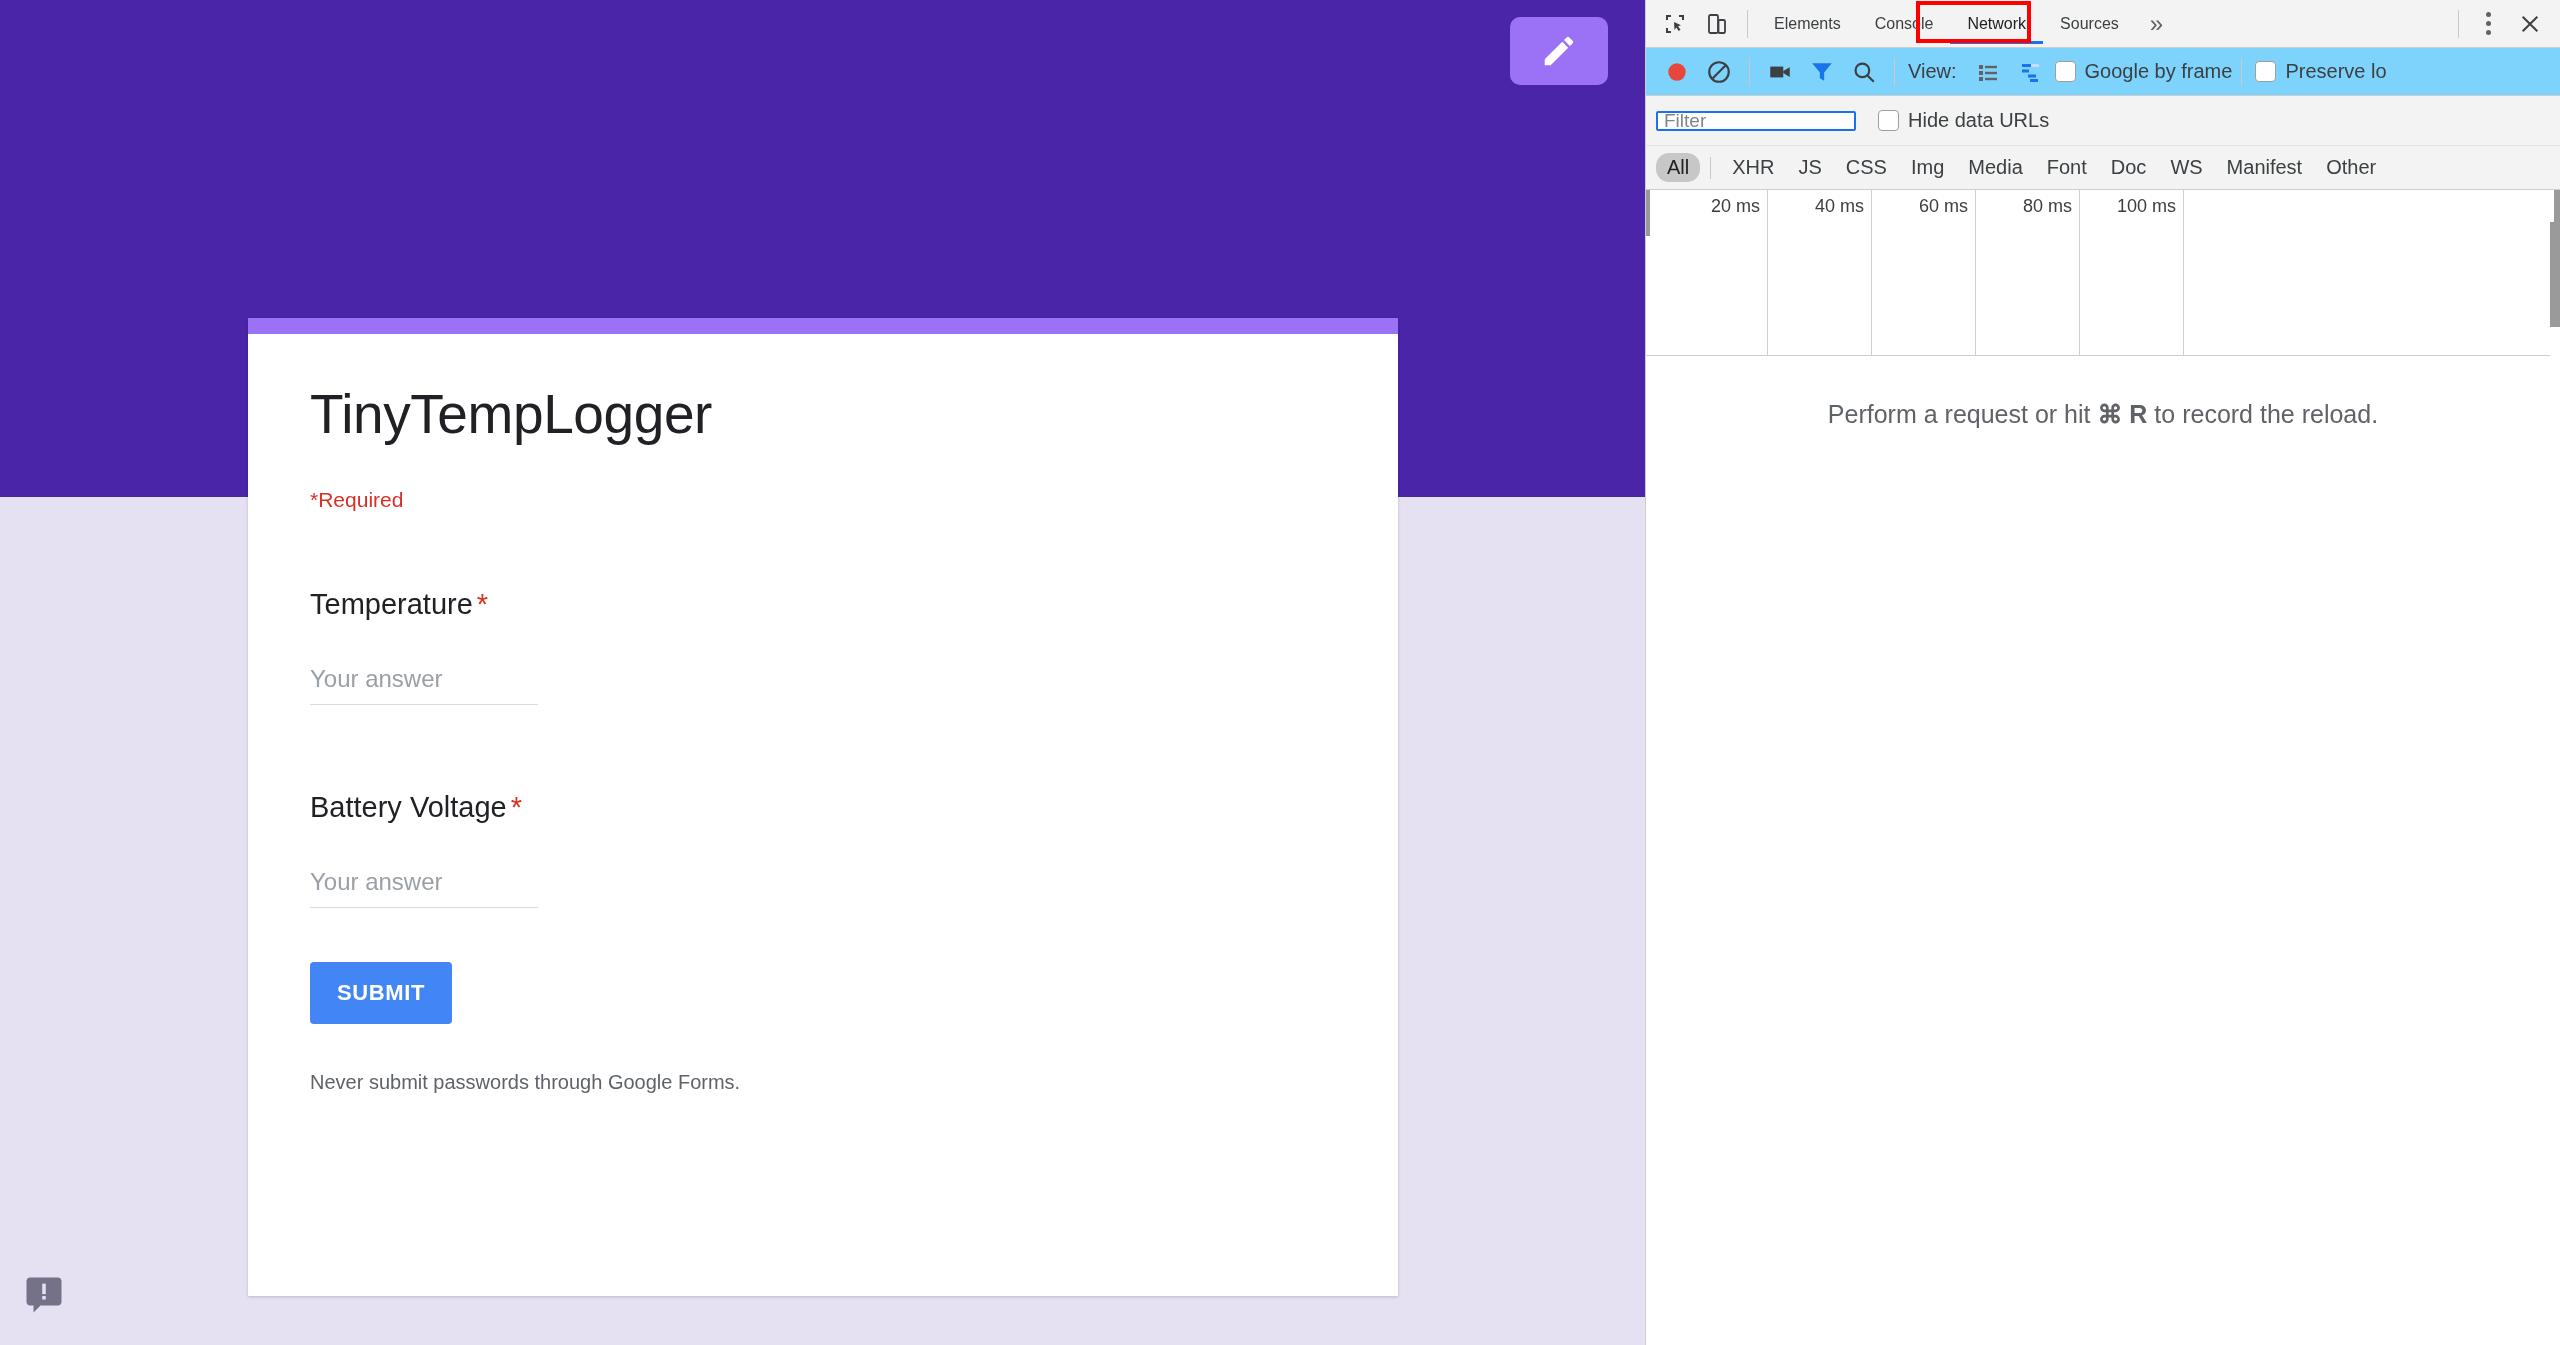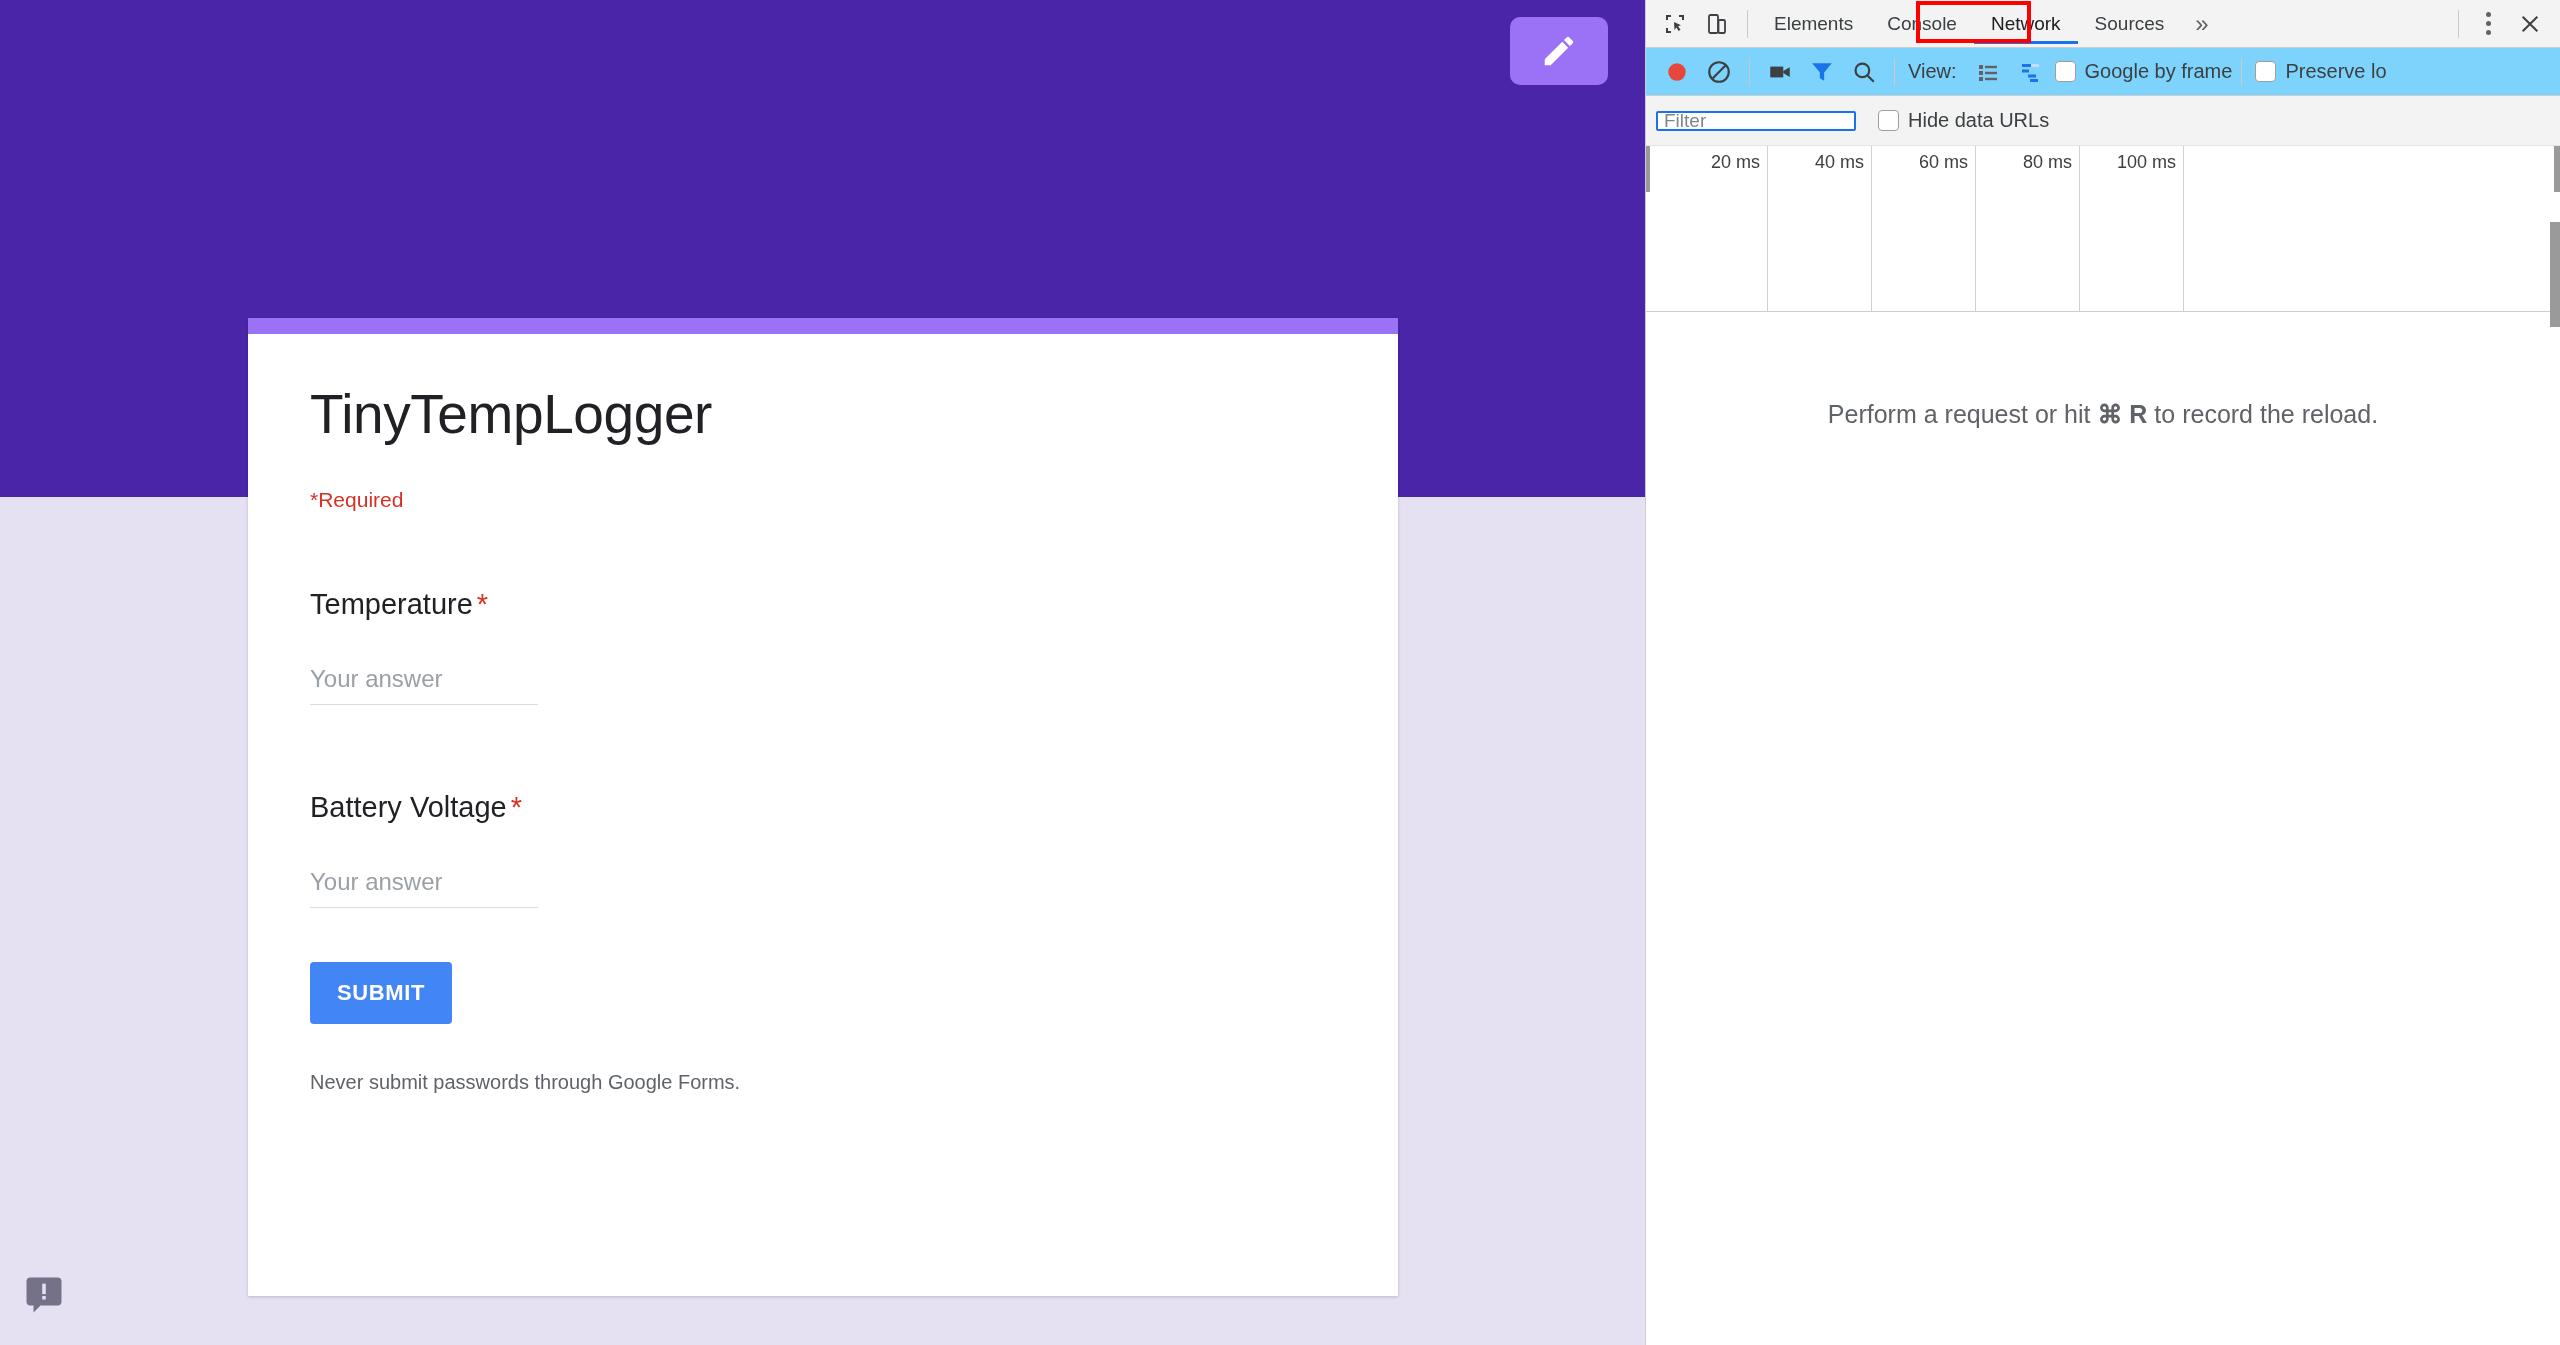--- a/index.html
+++ b/index.html
@@ -106,21 +106,21 @@
   .dt-icon-btn {
     width: 42px; height: 42px;
     display: flex; align-items: center; justify-content: center;
     cursor: pointer; flex: none;
   }
   .dt-sep {
     width: 1px; height: 28px; background: #c9c9c9;
     margin: 0 9px; flex: none;
   }
   .dt-tab {
-    font-size: 19px; color: #3c4043;
+    font-size: 16px; color: #3c4043;
     padding: 0 17px; height: 40px;
     display: flex; align-items: center;
     cursor: pointer; white-space: nowrap; flex: none;
     position: relative;
   }
   .dt-tab.active { color: #202124; }
   .dt-tab.active::after {
     content: ""; position: absolute;
     left: 0; right: 0; bottom: 0; height: 3px;
     background: #1a73e8;
@@ -403,20 +403,34 @@
     </div>
 
     <div id="dt-filterbar">
       <input id="dt-filter-input" type="text" placeholder="Filter" style="">
       <label class="dt-check-wrap" style="margin-left:22px;">
         <span class="dt-checkbox"></span>
         <span class="dt-check-label">Hide data URLs</span>
       </label>
     </div>
 
+    <div id="dt-typebar">
+      <div class="dt-chip selected">All</div>
+      <div class="dt-chip-sep"></div>
+      <div class="dt-chip">XHR</div>
+      <div class="dt-chip">JS</div>
+      <div class="dt-chip">CSS</div>
+      <div class="dt-chip">Img</div>
+      <div class="dt-chip">Media</div>
+      <div class="dt-chip">Font</div>
+      <div class="dt-chip">Doc</div>
+      <div class="dt-chip">WS</div>
+      <div class="dt-chip">Manifest</div>
+      <div class="dt-chip">Other</div>
+    </div>
 
     <div id="dt-timeline">
       <div id="tl-scroll-left"></div>
       <div class="tl-cell" style="width:122px;">
         <span>20 ms</span>
       </div>
       <div class="tl-cell">
         <span>40 ms</span>
       </div>
       <div class="tl-cell">

